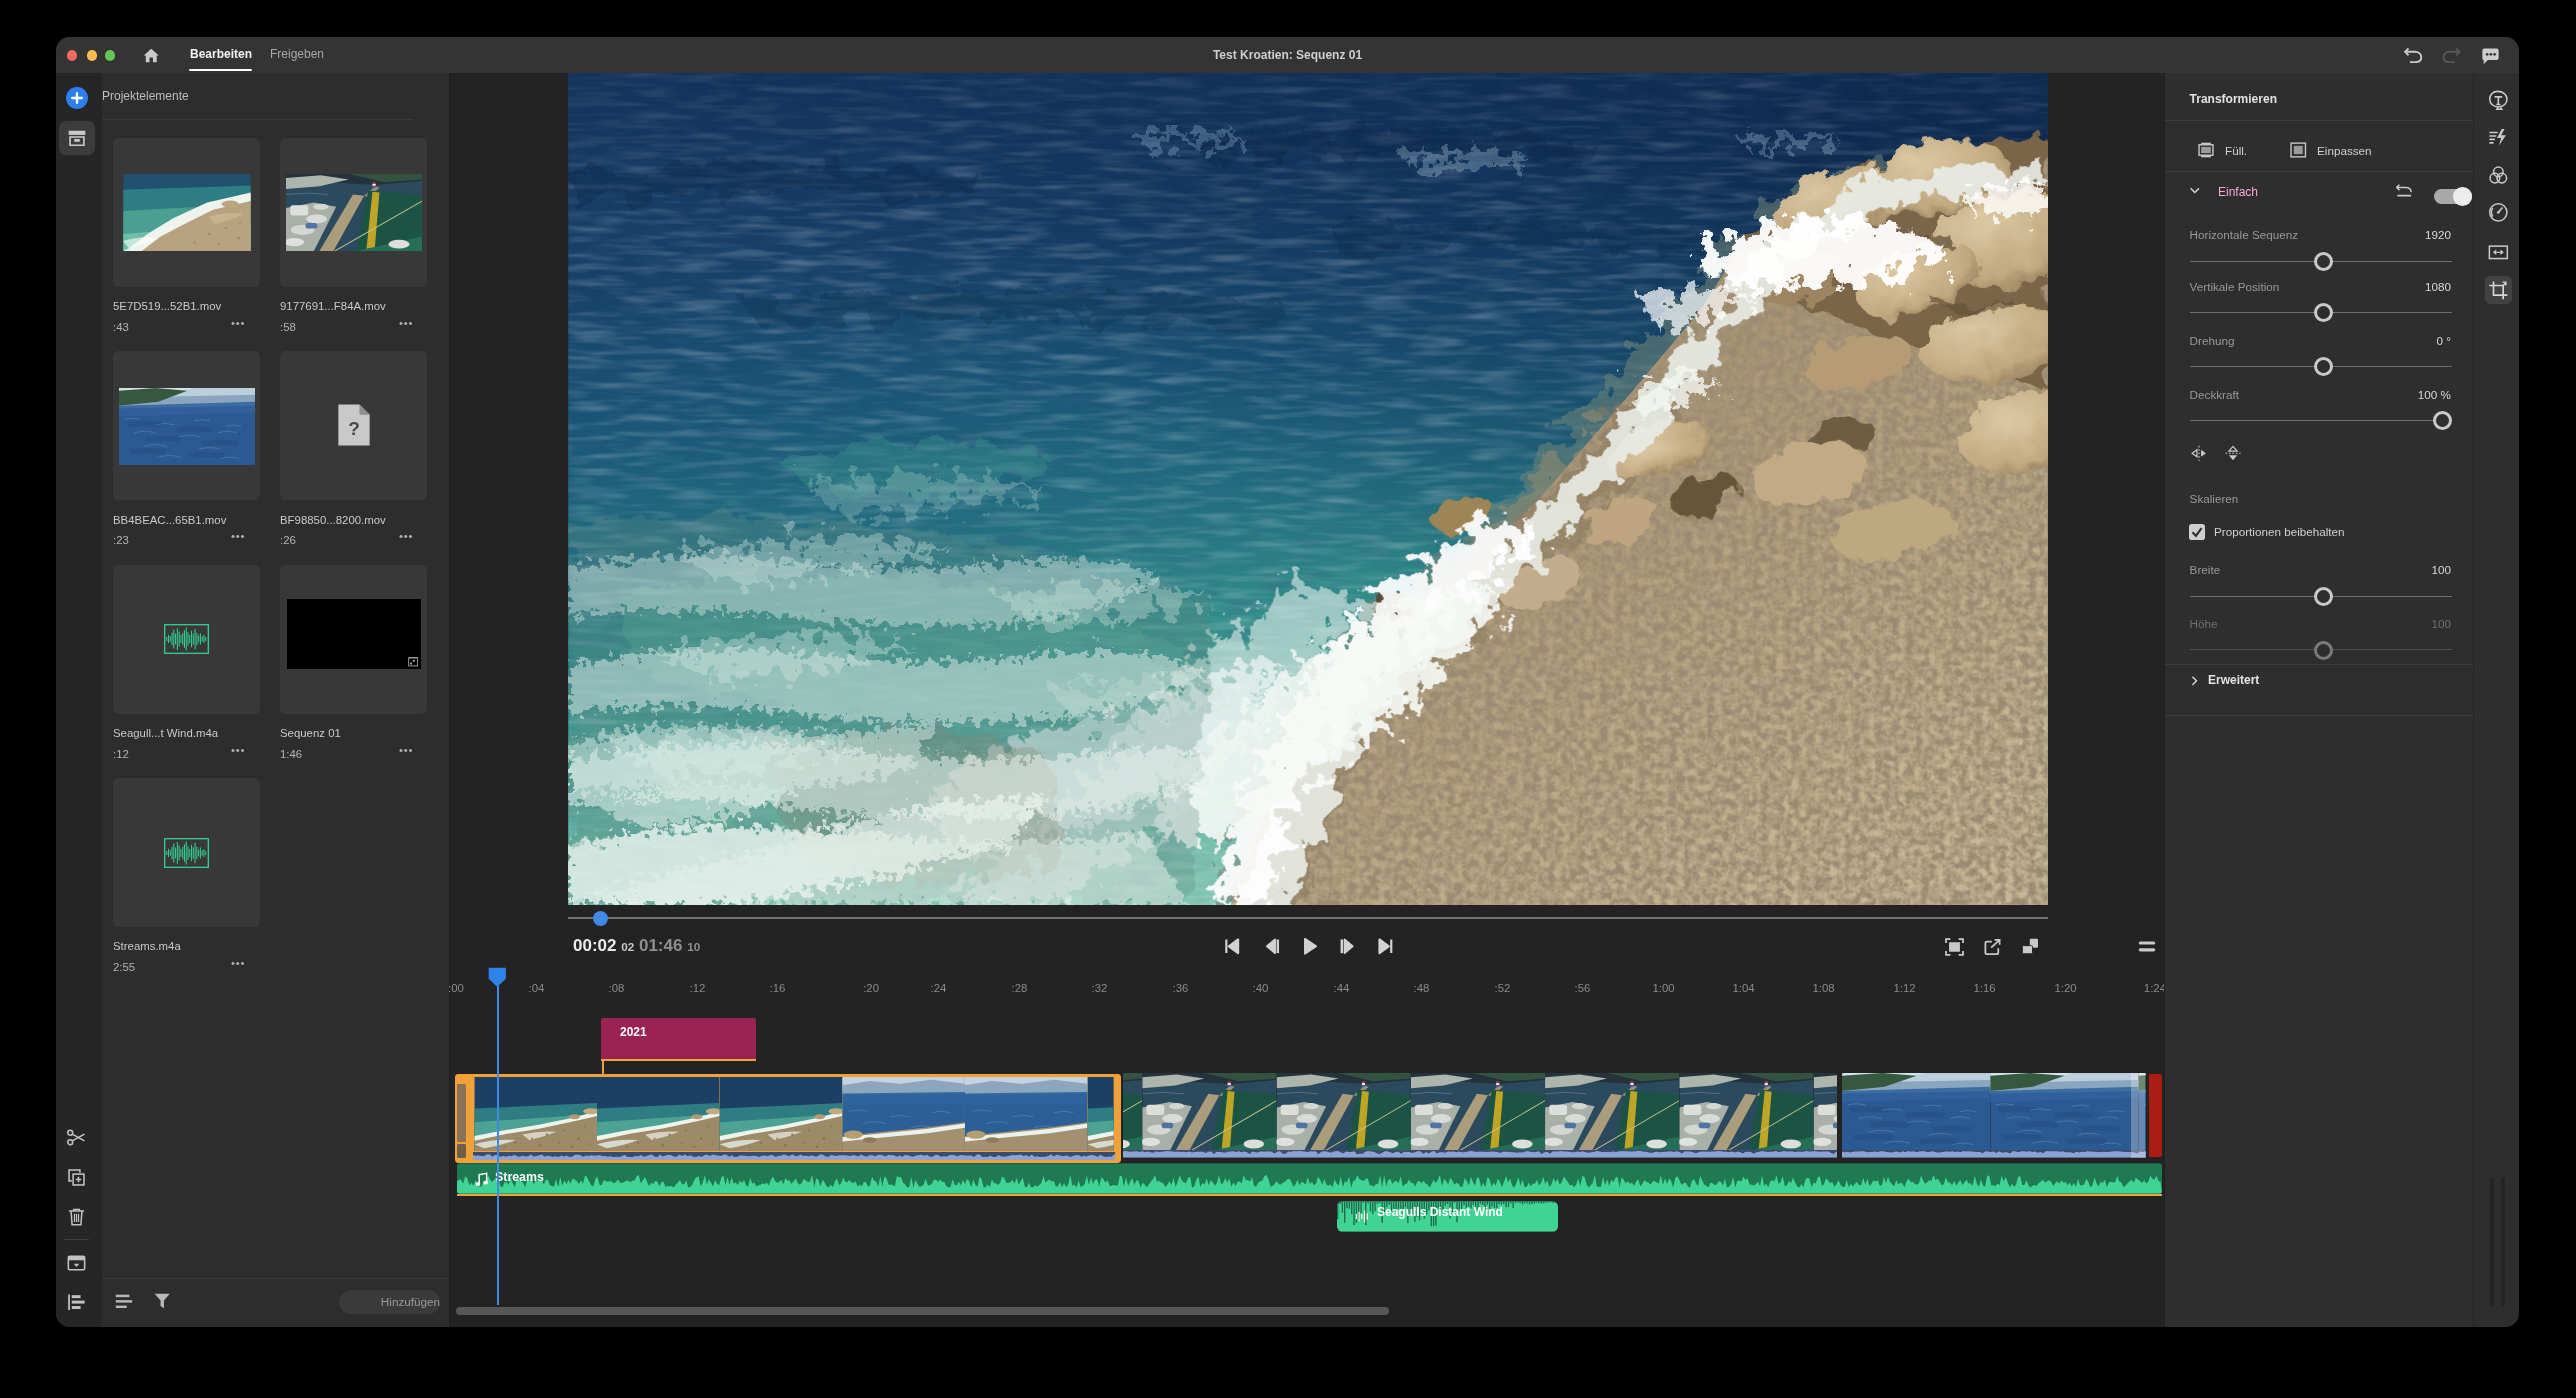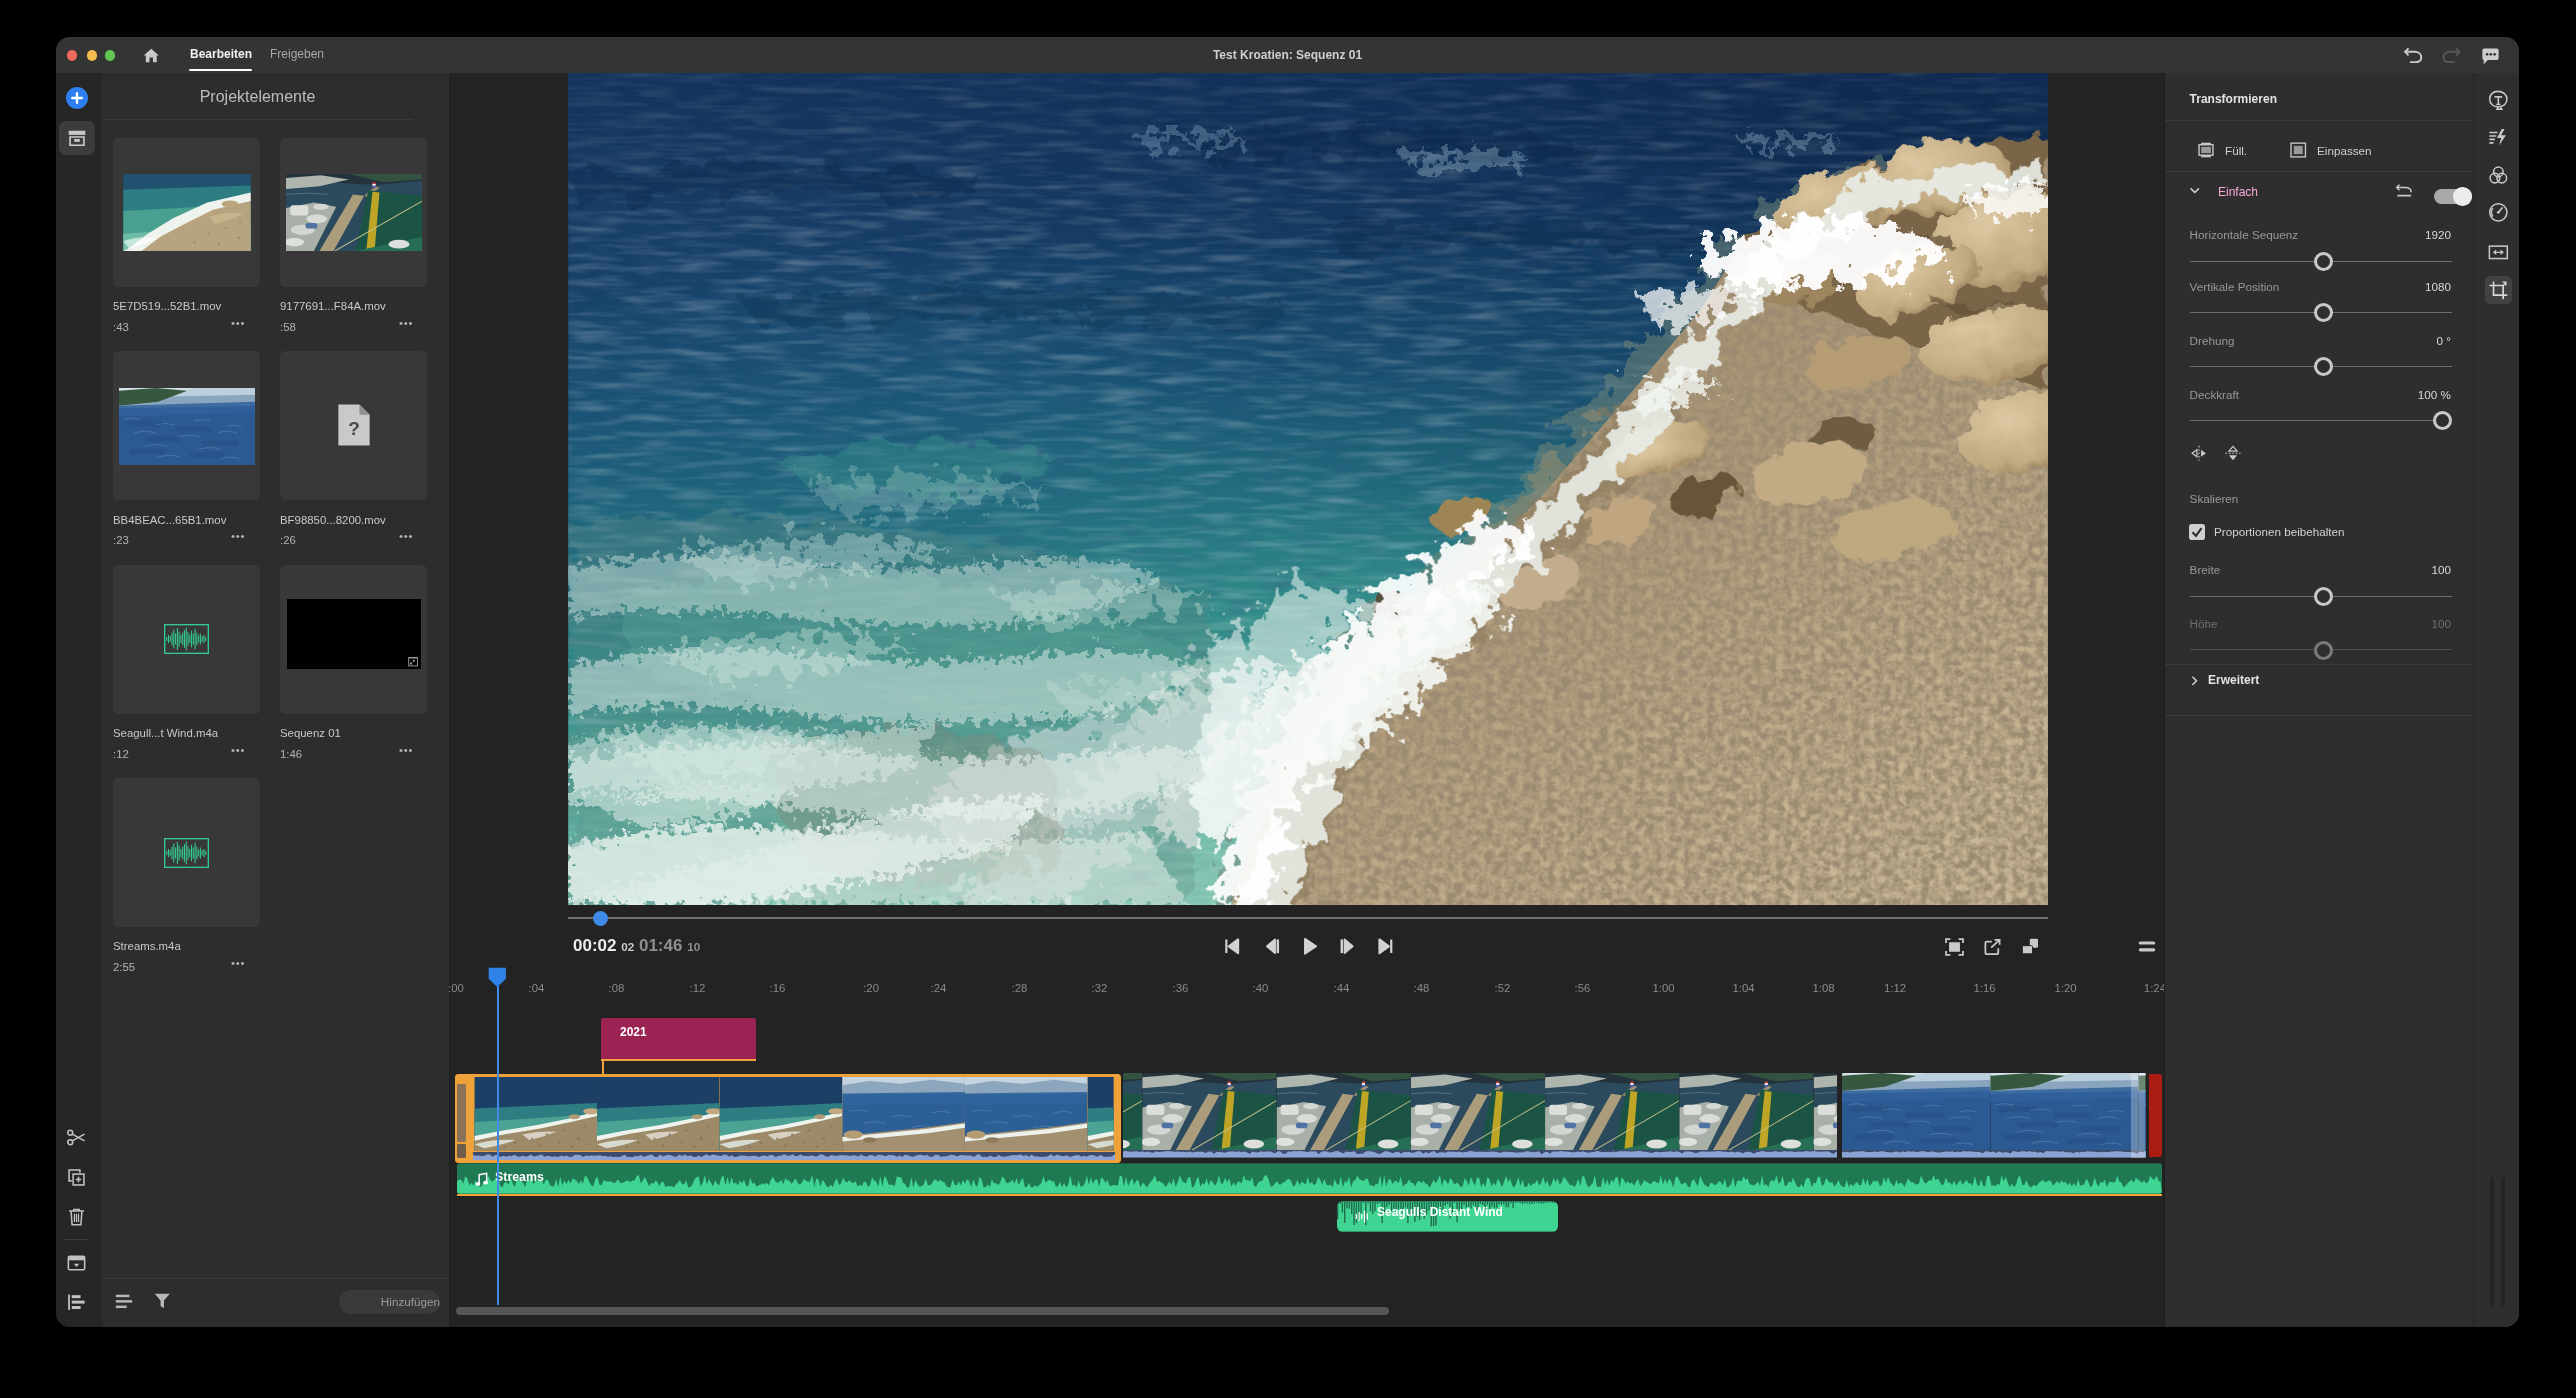--- a/index.html
+++ b/index.html
@@ -3,21 +3,21 @@
 *{margin:0;padding:0;box-sizing:border-box}
 html,body{width:2576px;height:1399px;background:#000;font-family:"Liberation Sans",sans-serif;overflow:hidden}
 .abs{position:absolute}
 #win{position:absolute;left:56px;top:37px;width:2463px;height:1290px;background:#232323;border-radius:13.8px;overflow:hidden}
 #titlebar{position:absolute;left:0;top:0;width:100%;height:36px;background:#343434}
 .light{position:absolute;top:13.4px;width:10.3px;height:10.3px;border-radius:50%}
 #tb-title{position:absolute;top:0;left:0;width:100%;height:36px;line-height:36px;text-align:center;color:#cfcfcf;font-size:12px;font-weight:bold}
 .tab{position:absolute;top:0;height:36px;line-height:35px;font-size:12px}
 #leftrail{position:absolute;left:0;top:36px;width:46px;bottom:0;background:#262626}
 #mediapanel{position:absolute;left:46px;top:36px;width:347px;bottom:0;background:#2d2d2d}
-#mp-head{position:absolute;left:0;top:0;width:311px;height:47px;line-height:47px;color:#bdbdbd;font-size:16px;text-align:center;border-bottom:0.7px solid #3a3a3a}
+#mp-head{position:absolute;left:0;top:0;width:311px;height:47px;line-height:47px;color:#bdbdbd;font-size:12px;text-align:left;border-bottom:0.7px solid #3a3a3a}
 .card{position:absolute;width:147px;height:149px;background:#383838;border-radius:5.5px}
 .cname{position:absolute;font-size:11.4px;color:#c9c9c9;white-space:nowrap}
 .cdur{position:absolute;font-size:11.4px;color:#b2b2b2}
 .cdots{position:absolute;font-size:11.4px;color:#b2b2b2;letter-spacing:0.7px}
 #workspace{position:absolute;left:393px;top:36px;width:1715px;bottom:0;background:#232323;border-left:1.4px solid #1e1e1e}
 #rightpanel{position:absolute;left:2108px;top:36px;width:309px;bottom:0;background:#2e2e2e;border-left:0.7px solid #1f1f1f}
 #rightrail{position:absolute;left:2417px;top:36px;width:46px;bottom:0;background:#2e2e2e;border-left:0.7px solid #252525}
 .rlabel{position:absolute;font-size:12px;font-weight:bold;color:#e3e3e3}
 .ruler{position:absolute;font-size:11.4px;color:#8a8a8a}
 svg{display:block}
@@ -594,21 +594,21 @@
 <div class="ruler" style="left:629px;top:909px;width:41px;text-align:center">:32</div>
 <div class="ruler" style="left:710px;top:909px;width:41px;text-align:center">:36</div>
 <div class="ruler" style="left:790px;top:909px;width:41px;text-align:center">:40</div>
 <div class="ruler" style="left:871px;top:909px;width:41px;text-align:center">:44</div>
 <div class="ruler" style="left:951px;top:909px;width:41px;text-align:center">:48</div>
 <div class="ruler" style="left:1032px;top:909px;width:41px;text-align:center">:52</div>
 <div class="ruler" style="left:1112px;top:909px;width:41px;text-align:center">:56</div>
 <div class="ruler" style="left:1193px;top:909px;width:41px;text-align:center">1:00</div>
 <div class="ruler" style="left:1273px;top:909px;width:41px;text-align:center">1:04</div>
 <div class="ruler" style="left:1353px;top:909px;width:41px;text-align:center">1:08</div>
-<div class="ruler" style="left:1434px;top:909px;width:41px;">1:12</div>
+<div class="ruler" style="left:1434px;top:909px;width:41px;text-align:center">1:12</div>
 <div class="ruler" style="left:1514px;top:909px;width:41px;text-align:center">1:16</div>
 <div class="ruler" style="left:1595px;top:909px;width:41px;text-align:center">1:20</div>
 <div class="ruler" style="left:1675px;top:909px;width:41px;text-align:right">1:24</div>
 <div class="abs" style="left:151px;top:945px;width:155px;height:41px;background:#9b2353;border-radius:2.1px 2.1px 0 0"></div>
 <div class="abs" style="left:151px;top:945px;width:155px;height:41px;font-size:12px;font-weight:bold;color:#fff">
         <span style="position:absolute;left:19px;top:6.9px">2021</span>
       </div>
 <div class="abs" style="left:151px;top:986px;width:155px;height:2.1px;background:#efa13a"></div>
 <div class="abs" style="left:152px;top:988px;width:2.1px;height:13.8px;background:#efa13a"></div>
 <svg class="abs" style="left:673px;top:1000px" width="714" height="78" viewBox="0 0 1037 113">

